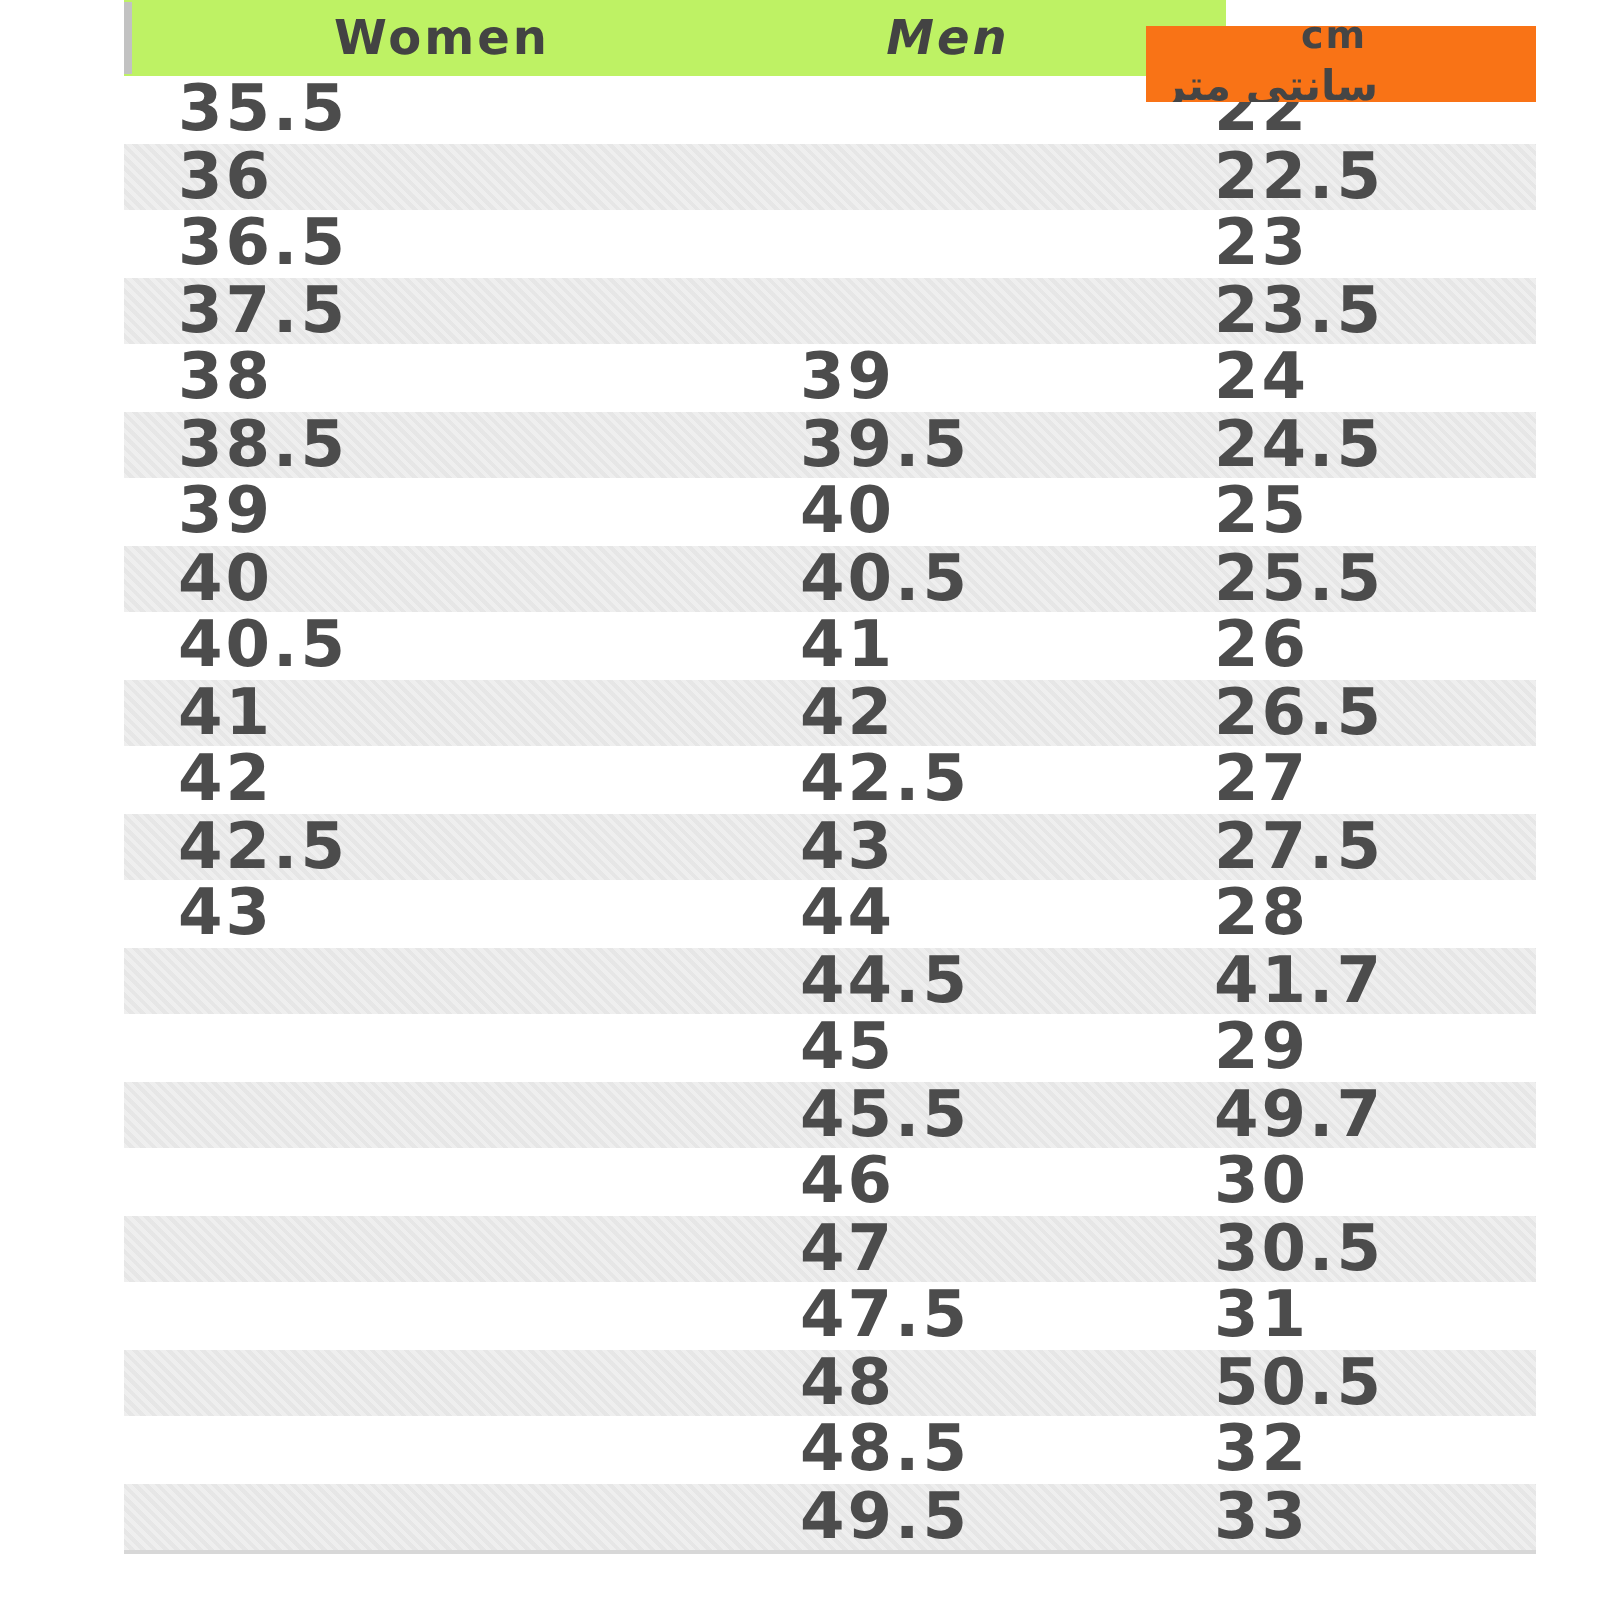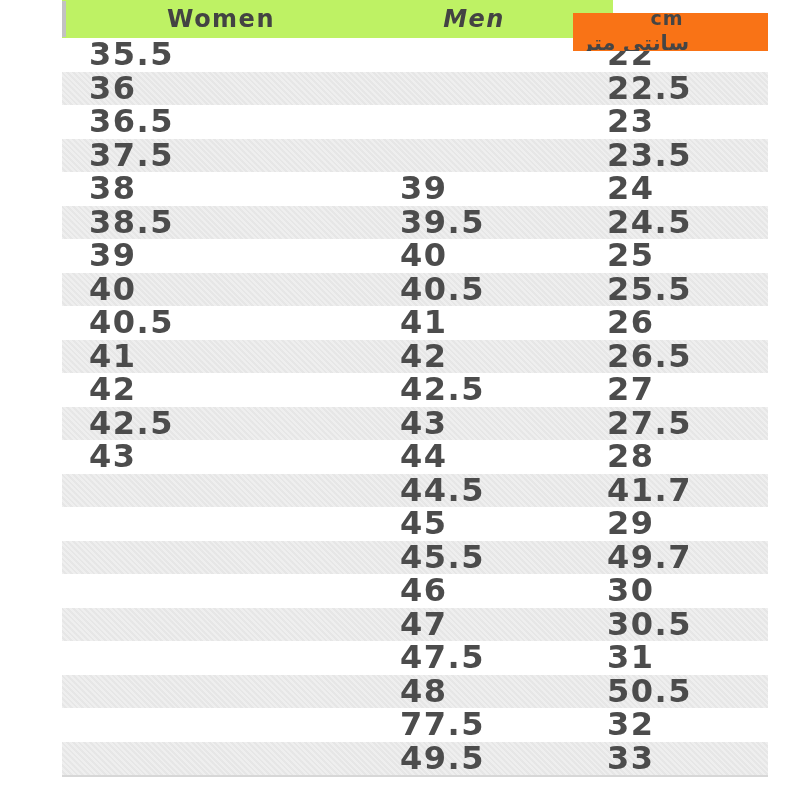--- a/index.html
+++ b/index.html
@@ -242,21 +242,21 @@
   </div>
 
   <div class="table-row">
     <span class="cell cell-women"></span>
     <span class="cell cell-men">48</span>
     <span class="cell cell-cm">50.5</span>
   </div>
 
   <div class="table-row">
     <span class="cell cell-women"></span>
-    <span class="cell cell-men">77.5</span>
+    <span class="cell cell-men">48.5</span>
     <span class="cell cell-cm">32</span>
   </div>
 
   <div class="table-row">
     <span class="cell cell-women"></span>
     <span class="cell cell-men">49.5</span>
     <span class="cell cell-cm">33</span>
   </div>
 </div>
 

